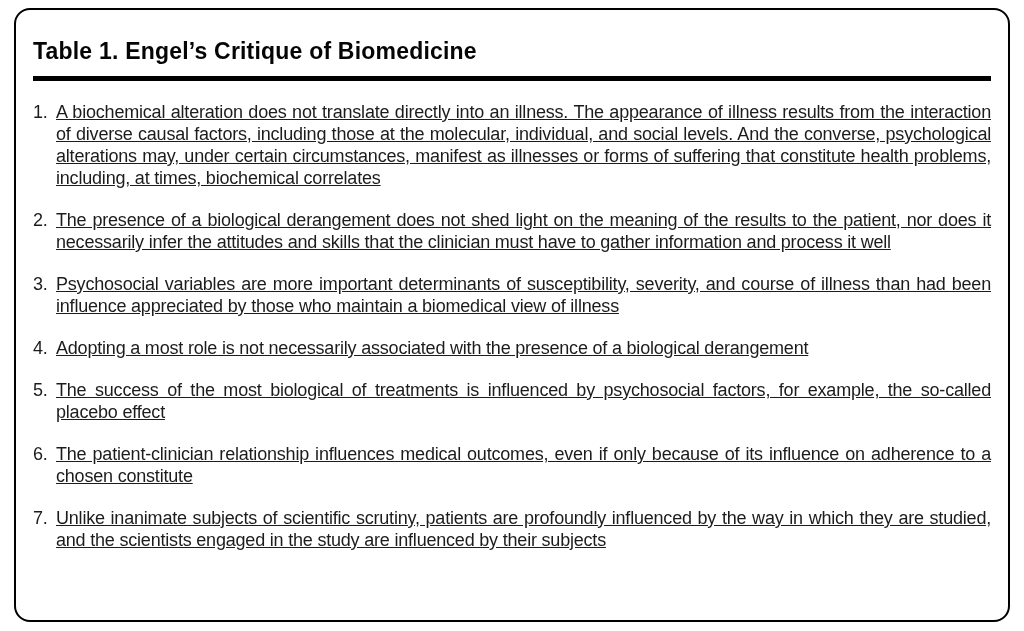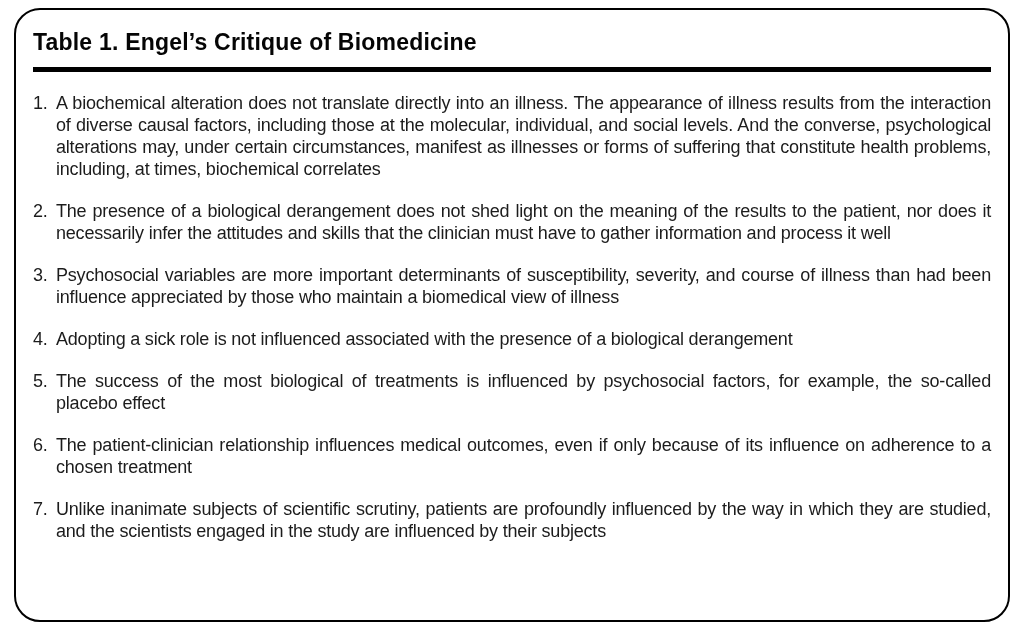--- a/index.html
+++ b/index.html
@@ -12,22 +12,22 @@
     font-family: "Liberation Sans", sans-serif;
   }
   .table-card {
     position: absolute;
     left: 14px;
     top: 8px;
     width: 996px;
     height: 614px;
     background: #ffffff;
     border: 2.5px solid #000000;
-    border-radius: 26px;
-    padding: 16px 17px 0 17px;
+    border-radius: 16px;
+    padding: 25px 17px 0 17px;
   }
   .table-title {
     margin: 2px 0 0 0;
     font-size: 23px;
     font-weight: bold;
     color: #050505;
     letter-spacing: 0.2px;
     line-height: 28px;
   }
   .title-rule {
@@ -48,20 +48,21 @@
     line-height: 22px;
     color: #1c1c1c;
     letter-spacing: -0.2px;
   }
   .item-number {
     flex: 0 0 23px;
   }
   .item-text {
     flex: 1;
     text-align: justify;
+    text-decoration: underline;
   }
 </style>
 </head>
 <body>
 
 <div class="table-card">
   <h1 class="table-title">Table 1. Engel’s Critique of Biomedicine</h1>
   <div class="title-rule"></div>
   <ol class="critique-list">
     <li class="critique-item">
@@ -71,28 +72,28 @@
     <li class="critique-item">
       <span class="item-number">2.</span>
       <span class="item-text">The presence of a biological derangement does not shed light on the meaning of the results to the patient, nor does it necessarily infer the attitudes and skills that the clinician must have to gather information and process it well</span>
     </li>
     <li class="critique-item">
       <span class="item-number">3.</span>
       <span class="item-text">Psychosocial variables are more important determinants of susceptibility, severity, and course of illness than had been influence appreciated by those who maintain a biomedical view of illness</span>
     </li>
     <li class="critique-item">
       <span class="item-number">4.</span>
-      <span class="item-text">Adopting a sick role is not influenced associated with the presence of a biological derangement</span>
+      <span class="item-text">Adopting a most role is not necessarily associated with the presence of a biological derangement</span>
     </li>
     <li class="critique-item">
       <span class="item-number">5.</span>
       <span class="item-text">The success of the most biological of treatments is influenced by psychosocial factors, for example, the so-called placebo effect</span>
     </li>
     <li class="critique-item">
       <span class="item-number">6.</span>
-      <span class="item-text">The patient-clinician relationship influences medical outcomes, even if only because of its influence on adherence to a chosen treatment</span>
+      <span class="item-text">The patient-clinician relationship influences medical outcomes, even if only because of its influence on adherence to a chosen constitute</span>
     </li>
     <li class="critique-item">
       <span class="item-number">7.</span>
       <span class="item-text">Unlike inanimate subjects of scientific scrutiny, patients are profoundly influenced by the way in which they are studied, and the scientists engaged in the study are influenced by their subjects</span>
     </li>
   </ol>
 </div>
 
 </body></html>

